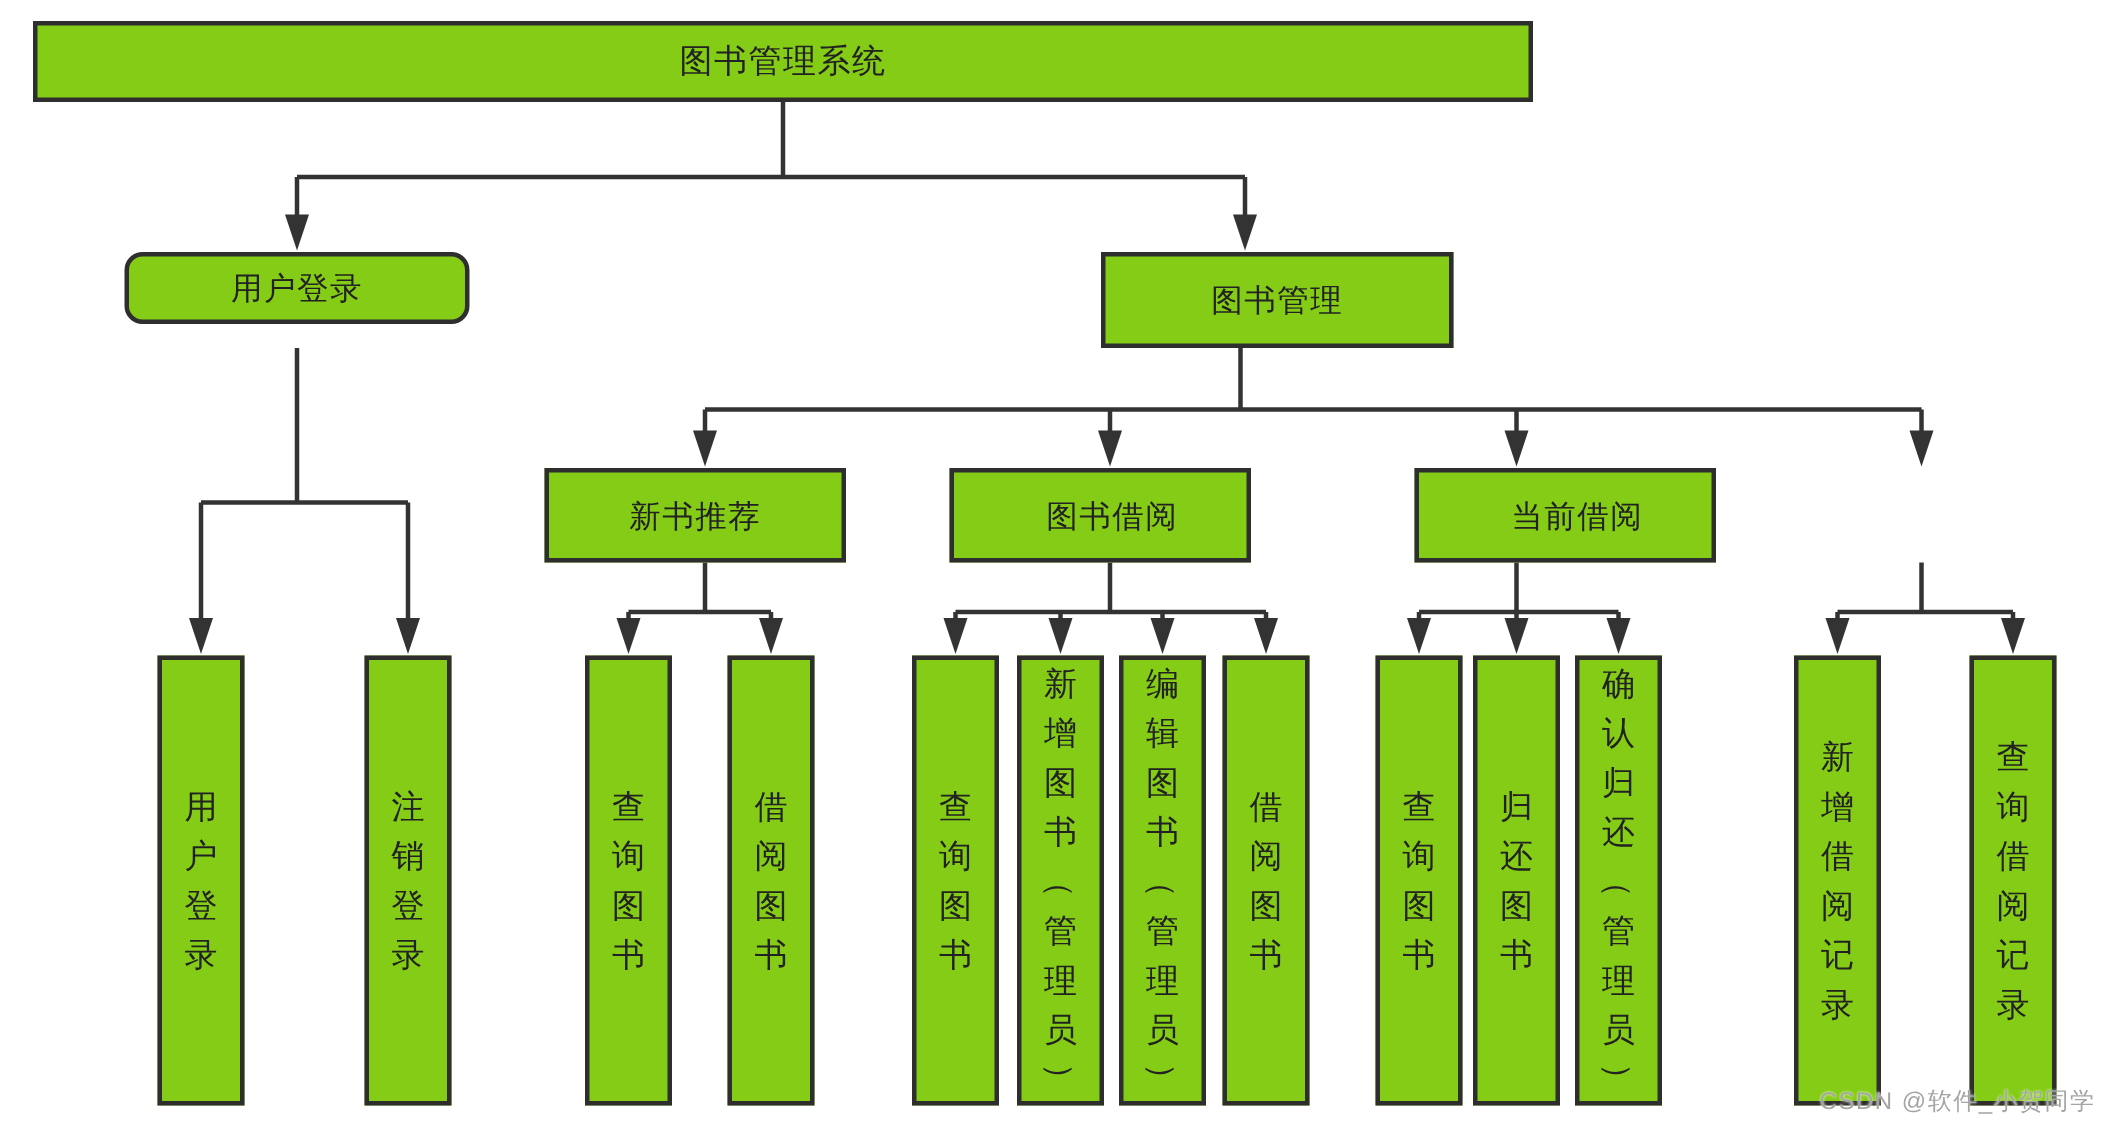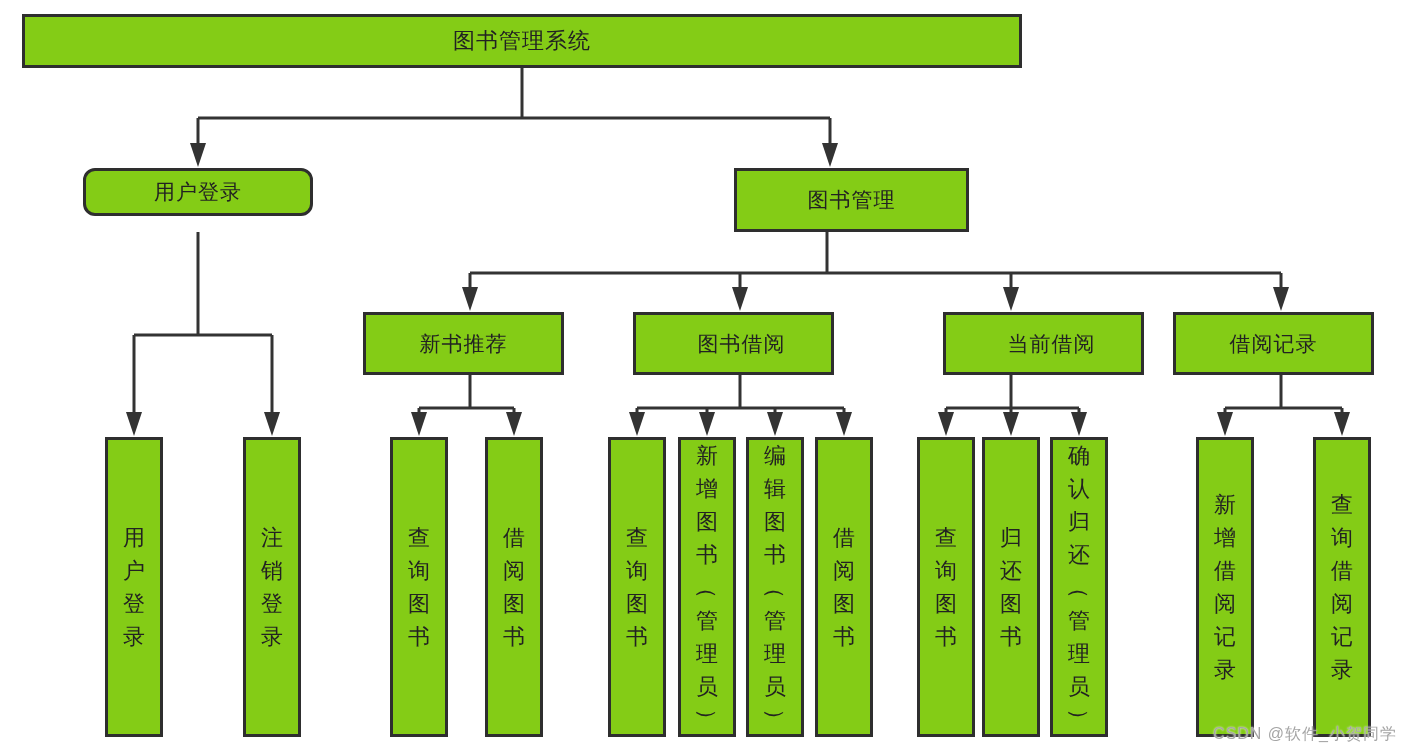--- a/index.html
+++ b/index.html
@@ -162,23 +162,20 @@
 
   <div class="box l3 l3a">
     <span>新书推荐</span>
   </div>
   <div class="box l3 l3b">
     <span>图书借阅</span>
   </div>
   <div class="box l3 l3c">
     <span>当前借阅</span>
   </div>
-  <div class="box l3 l3d">
-    <span>借阅记录</span>
-  </div>
 
   <div class="box leaf lf01">
       <span class="vchar">用</span>
       <span class="vchar">户</span>
       <span class="vchar">登</span>
       <span class="vchar">录</span>
     </div>
   <div class="box leaf lf02">
       <span class="vchar">注</span>
       <span class="vchar">销</span>

